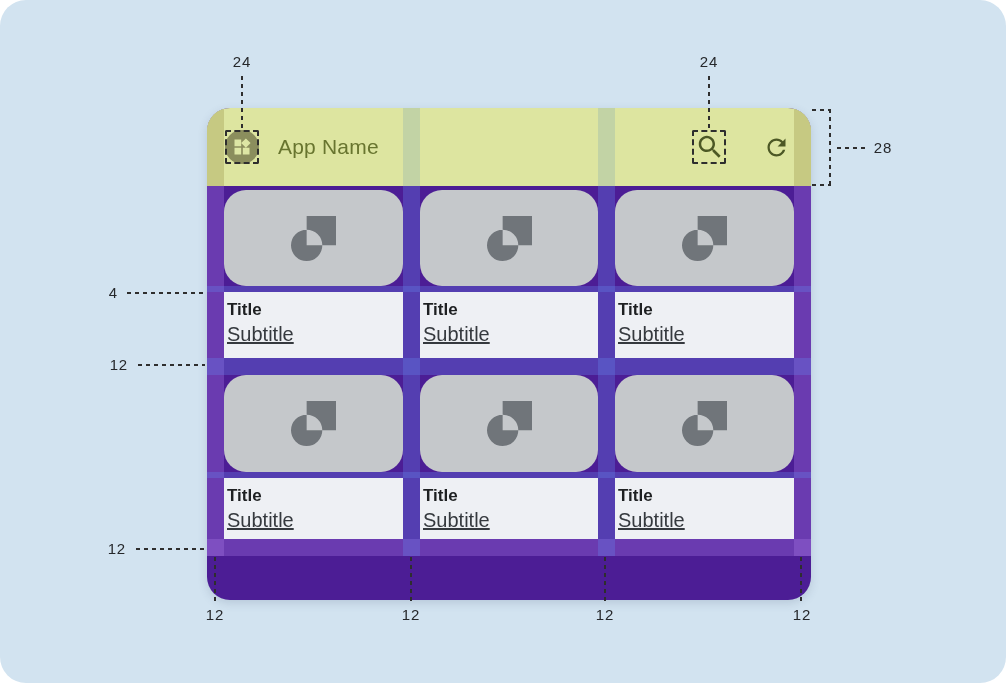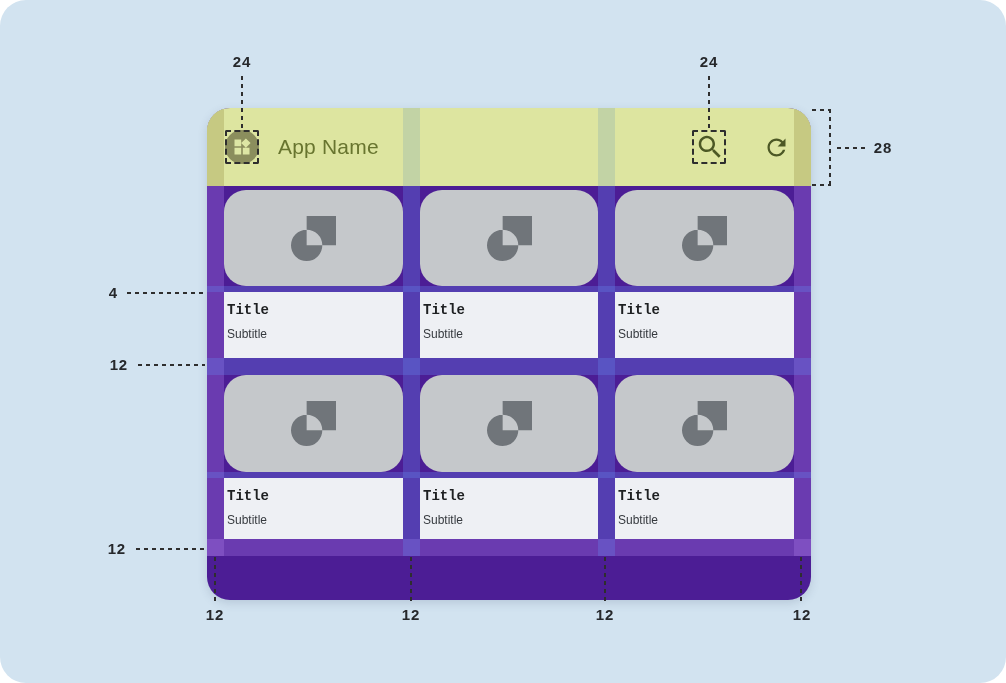--- a/index.html
+++ b/index.html
@@ -24,38 +24,38 @@
 
   .card-img{position:absolute;background:#c5c8cb;border-radius:22px;display:flex;align-items:center;justify-content:center;}
   .r1.card-img{top:82px;height:96px;}
   .r2.card-img{top:267px;height:97px;}
   .card-txt{position:absolute;background:#eef0f4;box-sizing:border-box;padding:7px 6px 0 3px;}
   .r1.card-txt{top:184px;height:66px;}
   .r2.card-txt{top:370px;height:61px;}
   .c1{left:17px;width:179px;}
   .c2{left:213px;width:178px;}
   .c3{left:408px;width:179px;}
-  .t-title{font-size:14px;font-weight:700;color:#1e2022;line-height:22px;font-family:Liberation Mono, monospace;}
-  .t-sub{font-size:12px;font-weight:400;color:#35393e;line-height:27px;}
+  .t-title{font-size:17px;font-weight:700;color:#1e2022;line-height:22px;}
+  .t-sub{font-size:20px;font-weight:400;color:#35393e;line-height:27px;text-decoration:underline;}
 
   
   .ov{position:absolute;pointer-events:none;}
   .ov.purple{background:rgba(163,117,226,0.35);}
   .ov.blue{background:rgba(100,130,235,0.33);}
   .ov.m-left{left:0;top:78px;width:17px;height:370px;}
   .ov.m-right{left:587px;top:78px;width:17px;height:370px;}
   .ov.m-bottom{left:0;top:431px;width:604px;height:17px;}
   .ov.gut1{left:196px;top:78px;width:17px;height:370px;}
   .ov.gut2{left:391px;top:78px;width:17px;height:370px;}
   .ov.h4a{left:0;top:178px;width:604px;height:6px;}
   .ov.h12{left:0;top:250px;width:604px;height:17px;}
   .ov.h4b{left:0;top:364px;width:604px;height:6px;}
 
   
-  .lbl{position:absolute;font-size:15px;font-weight:700;color:#26282b;letter-spacing:0.8px;line-height:16px;}
+  .lbl{position:absolute;font-size:15px;font-weight:400;color:#26282b;letter-spacing:0.8px;line-height:16px;}
   .lbl.ctr{text-align:center;}
   .lbl.rgt{text-align:right;}
   .dash-h{position:absolute;height:2px;background:repeating-linear-gradient(90deg,#2e2e2e 0 4px,transparent 4px 8px);}
   .dash-v{position:absolute;width:2px;background:repeating-linear-gradient(180deg,#2e2e2e 0 4px,transparent 4px 8px);}
   .dash-box{position:absolute;width:34px;height:34px;box-sizing:border-box;border:2px dashed #2e2e2e;border-radius:2px;}
   svg{display:block;}
 </style>
 </head>
 <body>
 

